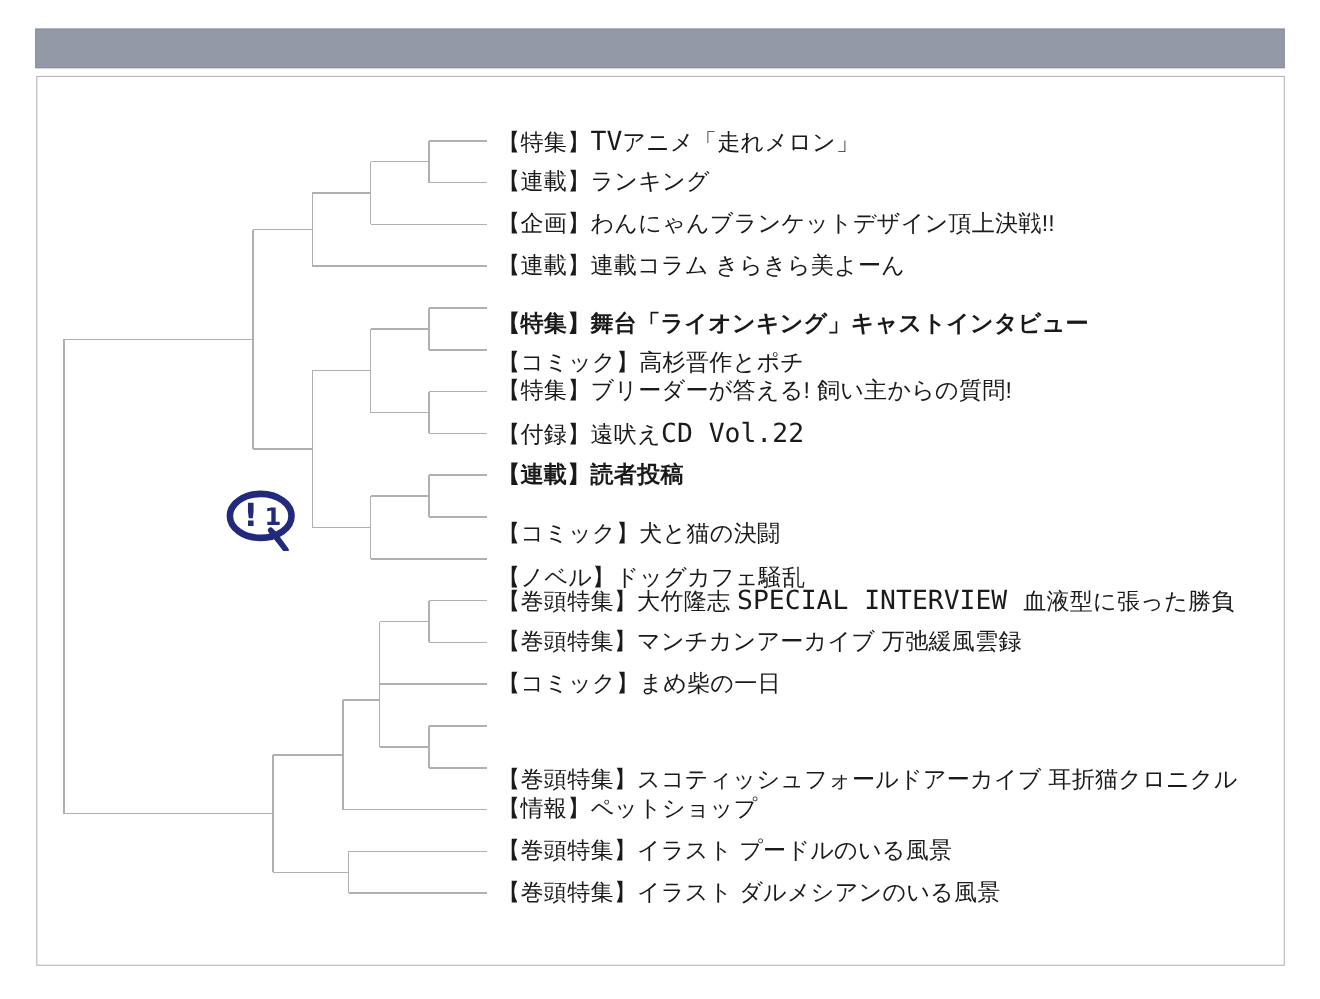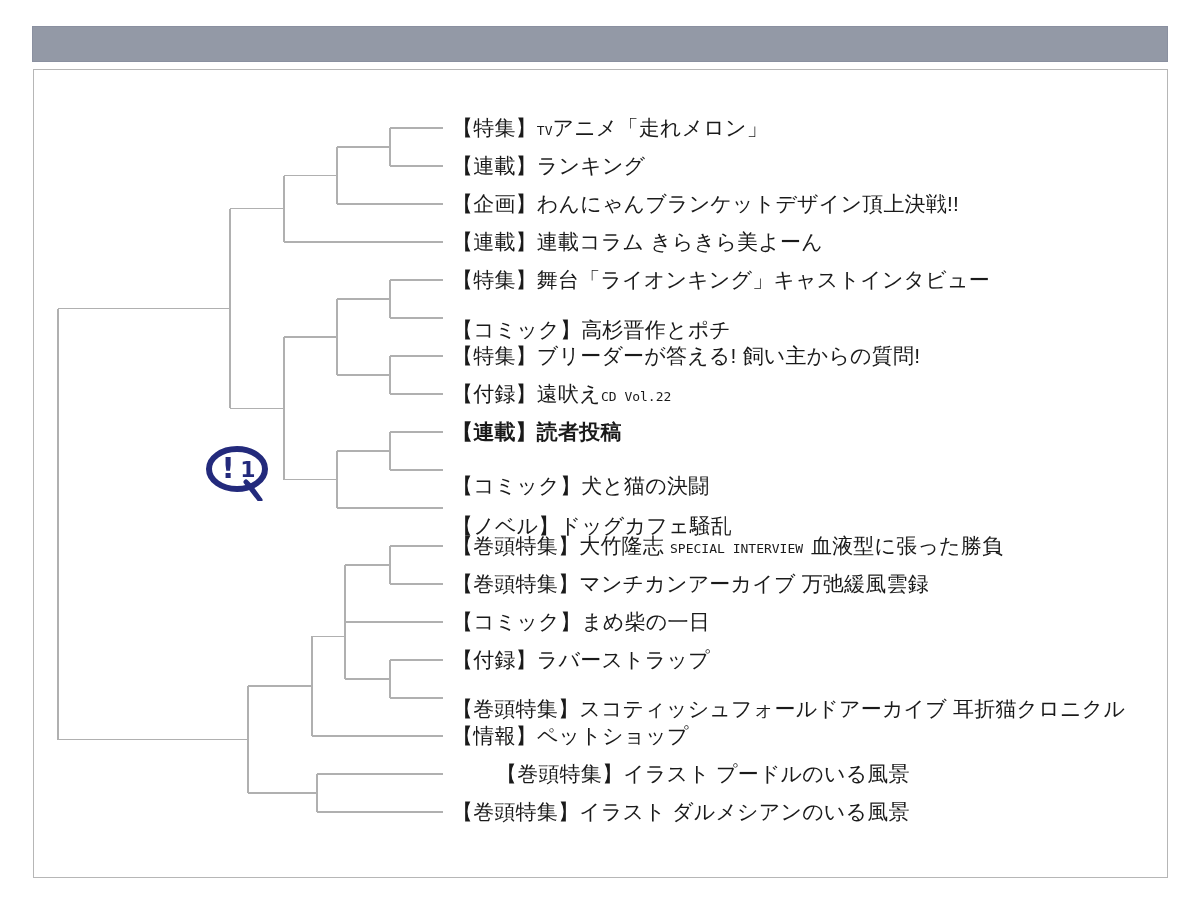--- a/index.html
+++ b/index.html
@@ -46,21 +46,21 @@
     left:452px;
     height:38px;
     line-height:38px;
     font-size:21px;
     color:#1a1a1a;
     white-space:nowrap;
     letter-spacing:0.2px;
   }
   .leaf-label .mono{
     font-family:"DejaVu Sans Mono","Liberation Mono",monospace;
-    font-size:13px;
+    font-size:24px;
     letter-spacing:0;
   }
 
   .comment-marker{
     position:absolute;
     left:204px;top:441px;
     width:72px;height:60px;
   }
 </style>
 </head>
@@ -128,34 +128,33 @@
       <line x1="58" y1="739.5625" x2="248" y2="739.5625" stroke="#b0b0b0" stroke-width="1.4" shape-rendering="crispEdges"></line>
       <line x1="58" y1="308.5" x2="58" y2="739.5625" stroke="#b0b0b0" stroke-width="1.4" shape-rendering="crispEdges"></line>
       <line x1="58" y1="524.03125" x2="58" y2="524.03125" stroke="#b0b0b0" stroke-width="1.4" shape-rendering="crispEdges"></line>
     </svg>
 
   <div class="leaf-labels">
       <div class="leaf-label" style="top: 109px;"><span>【特集】</span><span><span class="mono">TV</span>アニメ「走れメロン」</span></div>
       <div class="leaf-label" style="top: 147px;"><span>【連載】</span><span>ランキング</span></div>
       <div class="leaf-label" style="top: 185px;"><span>【企画】</span><span>わんにゃんブランケットデザイン頂上決戦!!</span></div>
       <div class="leaf-label" style="top: 223px;"><span>【連載】</span><span>連載コラム きらきら美よーん</span></div>
-      <div class="leaf-label" style="top: 261px;"><span>【特集】</span><span>舞台「ライオンキング」キャストインタビュー</span></div>
+      <div class="leaf-label" style="top: 276px; font-weight: bold;"><span>【特集】</span><span>舞台「ライオンキング」キャストインタビュー</span></div>
       <div class="leaf-label" style="top: 311px;"><span>【コミック】</span><span>高杉晋作とポチ</span></div>
       <div class="leaf-label" style="top: 337px;"><span>【特集】</span><span>ブリーダーが答える! 飼い主からの質問!</span></div>
       <div class="leaf-label" style="top: 375px;"><span>【付録】</span><span>遠吠え<span class="mono">CD Vol.22</span></span></div>
       <div class="leaf-label" style="top: 413px; font-weight: bold;"><span>【連載】</span><span>読者投稿</span></div>
       <div class="leaf-label" style="top: 467px;"><span>【コミック】</span><span>犬と猫の決闘</span></div>
       <div class="leaf-label" style="top: 507px;"><span>【ノベル】</span><span>ドッグカフェ騒乱</span></div>
       <div class="leaf-label" style="top: 527px;"><span>【巻頭特集】</span><span>大竹隆志 <span class="mono">SPECIAL INTERVIEW </span>血液型に張った勝負</span></div>
       <div class="leaf-label" style="top: 565px;"><span>【巻頭特集】</span><span>マンチカンアーカイブ 万弛緩風雲録</span></div>
       <div class="leaf-label" style="top: 603px;"><span>【コミック】</span><span>まめ柴の一日</span></div>
-      <div class="leaf-label" style="top: 641px;"><span>【付録】</span><span>ラバーストラップ</span></div>
       <div class="leaf-label" style="top: 690px;"><span>【巻頭特集】</span><span>スコティッシュフォールドアーカイブ 耳折猫クロニクル</span></div>
       <div class="leaf-label" style="top: 717px;"><span>【情報】</span><span>ペットショップ</span></div>
-      <div class="leaf-label" style="top: 755px; margin-left: 44px;"><span>【巻頭特集】</span><span>イラスト プードルのいる風景</span></div>
+      <div class="leaf-label" style="top: 755px;"><span>【巻頭特集】</span><span>イラスト プードルのいる風景</span></div>
       <div class="leaf-label" style="top: 793px;"><span>【巻頭特集】</span><span>イラスト ダルメシアンのいる風景</span></div>
     </div>
 
   <svg class="comment-marker" viewBox="0 0 72 60" xmlns="http://www.w3.org/2000/svg">
     <ellipse cx="33" cy="28" rx="28" ry="20" fill="#ffffff" stroke="#232a7c" stroke-width="6"></ellipse>
     <path d="M 42 41 L 56 59 L 45 44 Z" fill="#232a7c" stroke="#232a7c" stroke-width="5" stroke-linejoin="round"></path>
     <text x="24" y="37" font-family="DejaVu Sans, sans-serif" font-size="29" font-weight="bold" fill="#232a7c" text-anchor="middle">!</text>
     <text x="44" y="36" font-family="DejaVu Sans, sans-serif" font-size="22" font-weight="bold" fill="#232a7c" text-anchor="middle">1</text>
   </svg>
 

